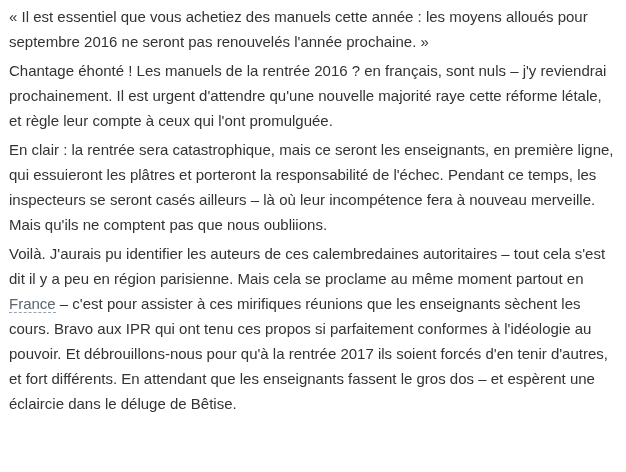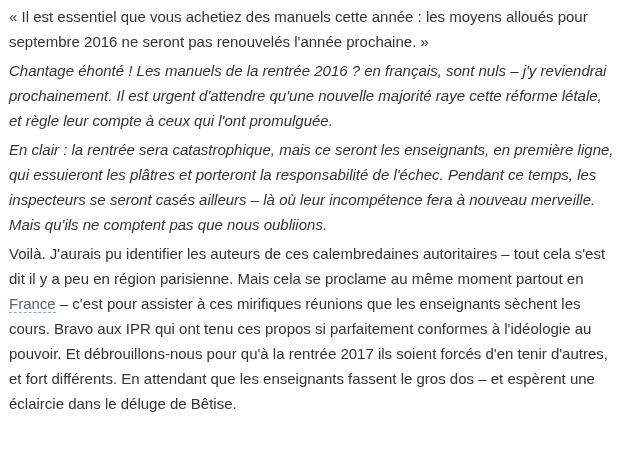--- a/index.html
+++ b/index.html
@@ -19,21 +19,20 @@
     font-family: "Liberation Sans", "DejaVu Sans", sans-serif;
     font-size: 15px;
     line-height: 25px;
     color: #333333;
     -webkit-font-smoothing: antialiased;
   }
   .article p {
     margin: 0 0 4px 0;
   }
   .para-italic {
-    font-style: italic;
   }
   .glossary-link {
     text-decoration: none;
     color: #5a6570;
     border-bottom: 1px dashed #94a3b3;
     cursor: pointer;
   }
 </style>
 </head>
 <body style="background: rgb(255, 255, 255);">

